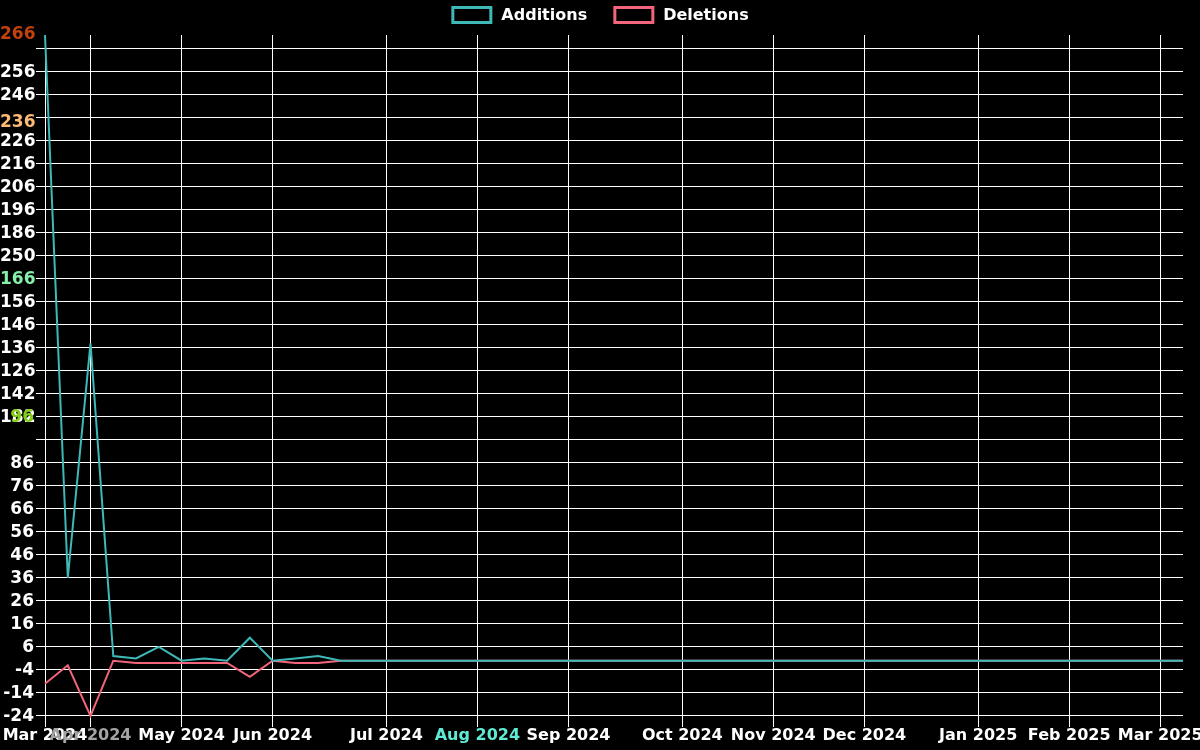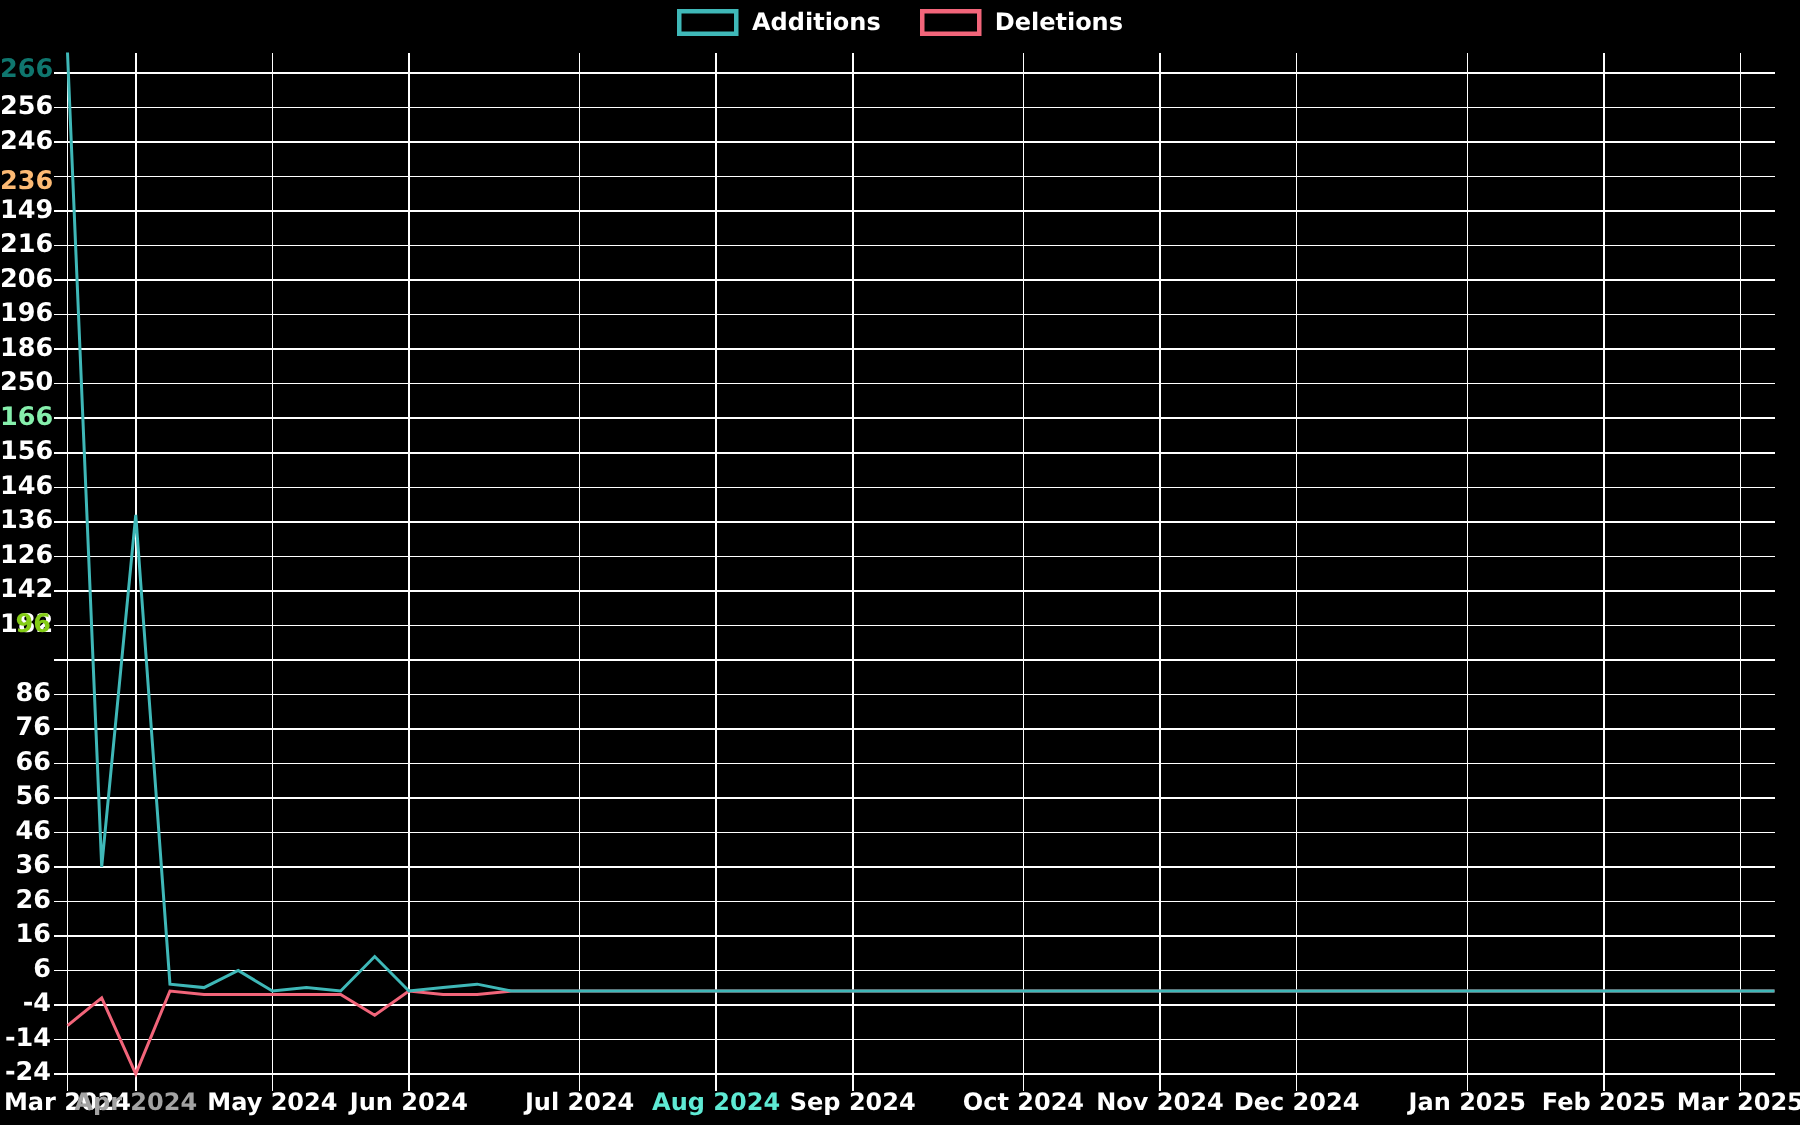--- a/index.html
+++ b/index.html
@@ -87,25 +87,25 @@
         <line x1="864.4" y1="35" x2="864.4" y2="727"></line>
         <line x1="978.2" y1="35" x2="978.2" y2="727"></line>
         <line x1="1069.2" y1="35" x2="1069.2" y2="727"></line>
         <line x1="1160.2" y1="35" x2="1160.2" y2="727"></line>
       </g>
       <polyline fill="none" stroke="#f2657a" stroke-width="2" points="45.0,683.7 67.8,665.3 90.5,715.9 113.3,660.7 136.0,663.0 158.8,663.0 181.6,663.0 204.3,663.0 227.1,663.0 249.8,676.8 272.6,660.7 295.4,663.0 318.1,663.0 340.9,660.7 363.6,660.7 386.4,660.7 409.2,660.7 431.9,660.7 454.7,660.7 477.4,660.7 500.2,660.7 523.0,660.7 545.7,660.7 568.5,660.7 591.2,660.7 614.0,660.7 636.8,660.7 659.5,660.7 682.3,660.7 705.0,660.7 727.8,660.7 750.6,660.7 773.3,660.7 796.1,660.7 818.8,660.7 841.6,660.7 864.4,660.7 887.1,660.7 909.9,660.7 932.6,660.7 955.4,660.7 978.2,660.7 1000.9,660.7 1023.7,660.7 1046.4,660.7 1069.2,660.7 1092.0,660.7 1114.7,660.7 1137.5,660.7 1160.2,660.7 1183.0,660.7"></polyline>
       <polyline fill="none" stroke="#3fb8b8" stroke-width="2" points="45.0,35.0 67.8,577.9 90.5,343.3 113.3,656.1 136.0,658.4 158.8,646.9 181.6,660.7 204.3,658.4 227.1,660.7 249.8,637.7 272.6,660.7 295.4,658.4 318.1,656.1 340.9,660.7 363.6,660.7 386.4,660.7 409.2,660.7 431.9,660.7 454.7,660.7 477.4,660.7 500.2,660.7 523.0,660.7 545.7,660.7 568.5,660.7 591.2,660.7 614.0,660.7 636.8,660.7 659.5,660.7 682.3,660.7 705.0,660.7 727.8,660.7 750.6,660.7 773.3,660.7 796.1,660.7 818.8,660.7 841.6,660.7 864.4,660.7 887.1,660.7 909.9,660.7 932.6,660.7 955.4,660.7 978.2,660.7 1000.9,660.7 1023.7,660.7 1046.4,660.7 1069.2,660.7 1092.0,660.7 1114.7,660.7 1137.5,660.7 1160.2,660.7 1183.0,660.7"></polyline>
     </svg>
 
   <div id="ylabels">
-      <div class="ylab" style="top:38px;color:#0f766e">266</div>
+      <div class="ylab" style="top:25px;color:#c2410c">266</div>
       <div class="ylab" style="top:63.3px;color:#ffffff">256</div>
       <div class="ylab" style="top:86.3px;color:#ffffff">246</div>
       <div class="ylab" style="top:113px;color:#fdba74">236</div>
-      <div class="ylab" style="top:132.3px;color:#ffffff">149</div>
+      <div class="ylab" style="top:132.3px;color:#ffffff">226</div>
       <div class="ylab" style="top:155.3px;color:#ffffff">216</div>
       <div class="ylab" style="top:178.3px;color:#ffffff">206</div>
       <div class="ylab" style="top:201.3px;color:#ffffff">196</div>
       <div class="ylab" style="top:224.3px;color:#ffffff">186</div>
       <div class="ylab" style="top:247.3px;color:#ffffff">250</div>
       <div class="ylab" style="top:270.3px;color:#86efac">166</div>
       <div class="ylab" style="top:293.4px;color:#ffffff">156</div>
       <div class="ylab" style="top:316.4px;color:#ffffff">146</div>
       <div class="ylab" style="top:339.4px;color:#ffffff">136</div>
       <div class="ylab" style="top:362.4px;color:#ffffff">126</div>

